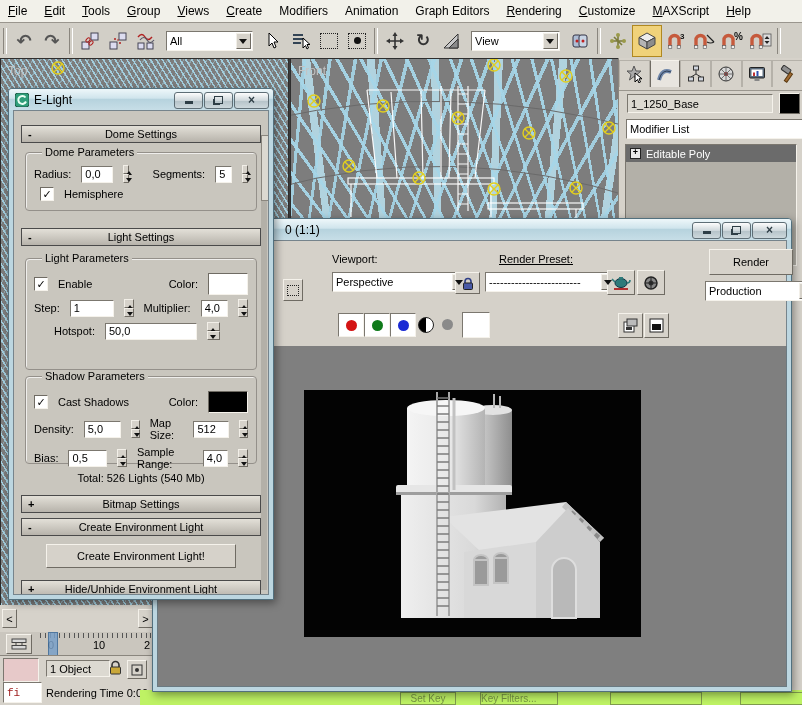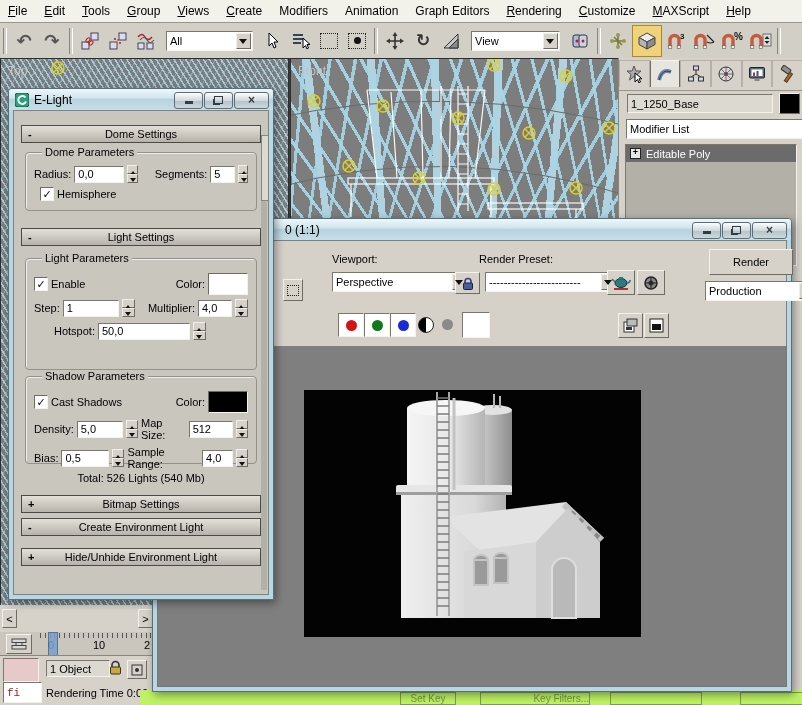--- a/index.html
+++ b/index.html
@@ -62,21 +62,21 @@
   .wbtn.close{width:33px;}
   .glyph-min{width:8px;height:3px;background:#2e3e46;margin-top:5px;}
   .glyph-rest{width:7px;height:6px;border:1px solid #2e3e46;box-shadow:-2px 2px 0 -1px #2e3e46;}
   .wcontent{position:absolute;left:4px;right:4px;bottom:4px;top:21px;background:#c9c6be;border:1px solid #76848c;overflow:hidden;}
   
   .rh{height:16px;margin:0 7px;background:linear-gradient(#e3e0d8,#b7b3ab);border:1px solid #4a4a4a;
       position:relative;display:flex;align-items:center;justify-content:center;font-size:11px;}
   .rh .sign{position:absolute;left:6px;font-weight:bold;}
   .grp{position:relative;margin:0 11px;border:1px solid #94908a;border-radius:4px;box-shadow:inset 1px 1px 0 rgba(255,255,255,.7);}
   .grp .legend{position:absolute;top:-7px;left:8px;background:#c9c6be;padding:0 3px;margin-left:8px;}
-  .grow{display:flex;align-items:center;gap:3px;margin:0 8px;}
+  .grow{display:flex;align-items:center;gap:10px;margin:0 8px;}
   .swatch{width:38px;height:20px;border:1px solid;border-color:#6f6b63 #f5f2eb #f5f2eb #6f6b63;}
   .escroll{position:absolute;right:1px;top:24px;bottom:4px;width:6px;background:#b3b0a8;}
   .escroll .thumb{position:absolute;left:0;top:0;width:6px;height:64px;background:#dcd9d1;border:1px solid #8a867e;}
   
   #rfw-toolbar{position:absolute;left:4px;right:4px;top:21px;height:105px;background:#d5d1c9;border:1px solid #76848c;border-bottom:1px solid #5e5e5e;}
   #rfw-canvas{position:absolute;left:4px;right:4px;top:127px;bottom:4px;background:#7f7f7f;border:1px solid #6a7a82;border-top:none;}
   .chanbtn{width:24px;height:22px;background:#fff;border:1px solid;border-color:#7b776f #f5f2eb #f5f2eb #7b776f;
        display:flex;align-items:center;justify-content:center;}
   .dot{width:11px;height:11px;border-radius:50%;}
   
@@ -396,21 +396,21 @@
       <svg width="12" height="12">
           <rect x="1" y="1" width="10" height="10" fill="none" stroke="#333"></rect>
           <circle cx="6" cy="6" r="2" fill="#333"></circle>
         </svg>
     </div>
     <div style="position:absolute;left:46px;top:28px;width:106px;height:18px;display:flex;align-items:center;overflow:hidden;white-space:nowrap;">Rendering Time 0:00:05</div>
   </div>
 
   <div id="bottomstrip">
     <div class="faint" style="position:absolute;left:260px;top:2px;width:54px;height:11px;border:1px solid #333;text-align:center;">Set Key</div>
-    <div class="faint" style="position:absolute;left:340px;top:2px;width:76px;height:11px;border:1px solid #333;text-align:right;padding-left:32px;">Key Filters...</div>
+    <div class="faint" style="position:absolute;left:340px;top:2px;width:76px;height:11px;border:1px solid #333;text-align:left;">Key Filters...</div>
     <div class="faint" style="position:absolute;left:470px;top:2px;width:90px;height:11px;border:1px solid #333;"></div>
     <div class="faint" style="position:absolute;left:600px;top:2px;width:140px;height:11px;border:1px solid #333;"></div>
   </div>
 
   <div class="win" style="left:152px;top:218px;width:638px;height:472px;z-index:5;">
     <div class="tbarw">
       <span style="margin-left:126px;">0 (1:1)</span>
       <span class="wbtns">
         <span class="wbtn">
             <span class="glyph-min"></span>
@@ -428,21 +428,21 @@
         <div style="width:10px;height:9px;border:1.5px dotted #222;"></div>
       </div>
       <span style="position:absolute;left:174px;top:12px;">Viewport:</span>
       <div class="dd" style="position:absolute;left:174px;top:31px;width:112px;">Perspective</div>
       <div class="btn" style="position:absolute;left:297px;top:31px;width:23px;height:20px;">
         <svg width="14" height="15">
             <path d="M4 7 V5.5 a3 3 0 0 1 6 0 V7" fill="none" stroke="#2e3e86" stroke-width="1.6"></path>
             <rect x="2.5" y="7" width="9" height="6.5" rx="1" fill="#4a5aa6" stroke="#222"></rect>
           </svg>
       </div>
-      <span style="position:absolute;left:321px;top:12px;">Render Preset:</span>
+      <span style="position:absolute;left:341px;top:12px;text-decoration:underline;">Render Preset:</span>
       <div class="dd" style="position:absolute;left:327px;top:31px;width:108px;">-------------------------</div>
       <div class="btn" style="position:absolute;left:449px;top:29px;width:26px;height:23px;">
         <svg width="20" height="16">
             <ellipse cx="10" cy="8" rx="6" ry="4.5" fill="#2e7a7a" stroke="#134"></ellipse>
             <path d="M4 7 L1 4 M16 8 a3 3 0 0 0 3 -3" fill="none" stroke="#2e7a7a" stroke-width="1.6"></path>
             <rect x="8" y="2" width="4" height="2" fill="#2e7a7a"></rect>
             <rect x="3" y="13" width="14" height="2" fill="#b03030"></rect>
           </svg>
       </div>
       <div class="btn" style="position:absolute;left:479px;top:29px;width:26px;height:23px;">
@@ -664,20 +664,21 @@
       <div style="text-align:center;margin-top:8px;">Total: 526 Lights (540 Mb)</div>
 
       <div class="rh" style="margin-top:11px;">
         <span class="sign">+</span>
         <span>Bitmap Settings</span>
       </div>
       <div class="rh" style="margin-top:5px;">
         <span class="sign">-</span>
         <span>Create Environment Light</span>
       </div>
+      <div class="btn" style="margin:8px 32px 0 32px;height:22px;">Create Environment Light!</div>
       <div class="rh" style="margin-top:12px;">
         <span class="sign">+</span>
         <span>Hide/Unhide Environment Light</span>
       </div>
 
       <div class="escroll">
           <div class="thumb"></div>
         </div>
     </div>
   </div>

